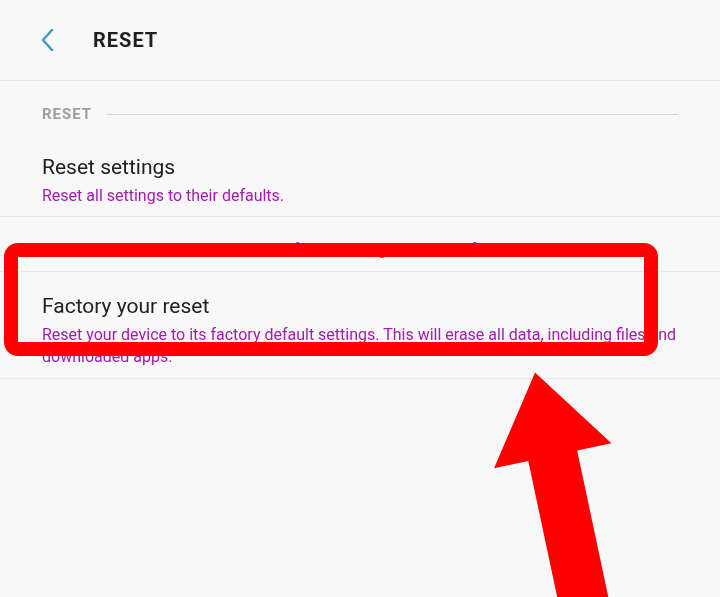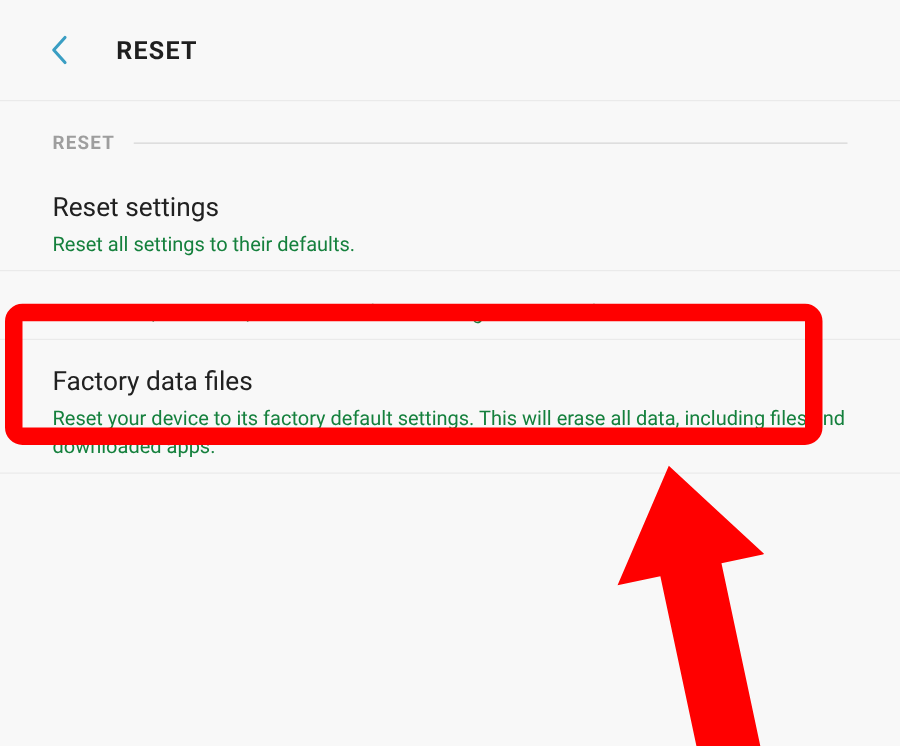--- a/index.html
+++ b/index.html
@@ -56,21 +56,21 @@
       cursor: pointer;
     }
     .item-title {
       font-size: 21px;
       color: #212121;
       font-weight: 400;
       margin-bottom: 6px;
     }
     .item-desc {
       font-size: 16px;
-      color: #15803d;
+      color: #a21caf;
       line-height: 1.4;
     }
     .highlight-box {
       position: absolute;
       left: 4px;
       top: 243px;
       width: 654px;
       height: 113px;
       border: 14px solid #ff0000;
       border-radius: 14px;
@@ -105,21 +105,21 @@
 <div class="list-item">
   <div class="item-title">Reset settings</div>
   <div class="item-desc">Reset all settings to their defaults.</div>
 </div>
 
 <div class="list-item">
   <div class="item-desc">Reset Wi-Fi, Bluetooth, and other defaults settings to their defaults.</div>
 </div>
 
 <div class="list-item">
-  <div class="item-title">Factory data files</div>
+  <div class="item-title">Factory your reset</div>
   <div class="item-desc">Reset your device to its factory default settings. This will erase all data, including files and downloaded apps.</div>
 </div>
 
 <div class="highlight-box"></div>
 
 <svg class="red-arrow" width="170" height="240" viewBox="0 0 170 240">
   <g transform="rotate(-12 85 120)">
     <polygon points="85,0 145,85 110,85 110,240 60,240 60,85 25,85" fill="#ff0000"></polygon>
   </g>
 </svg>

